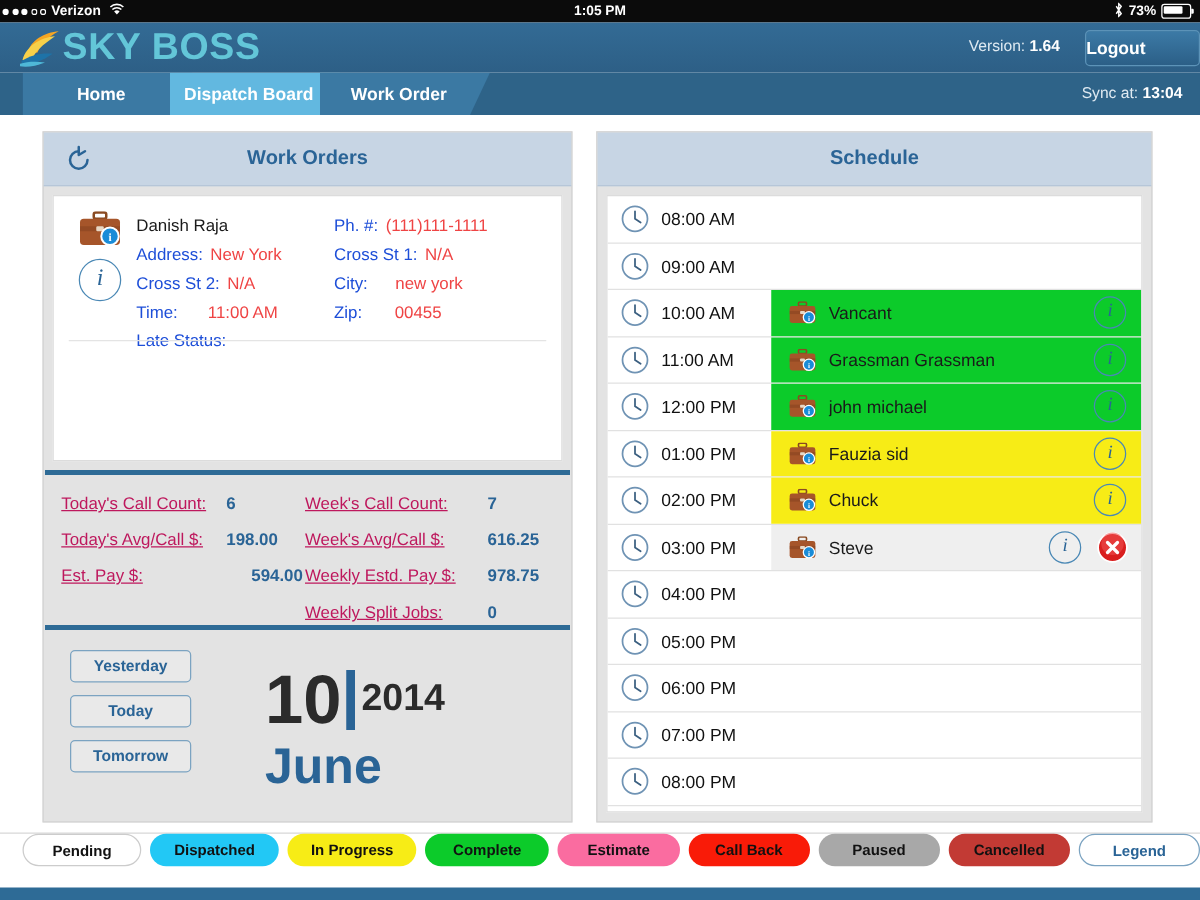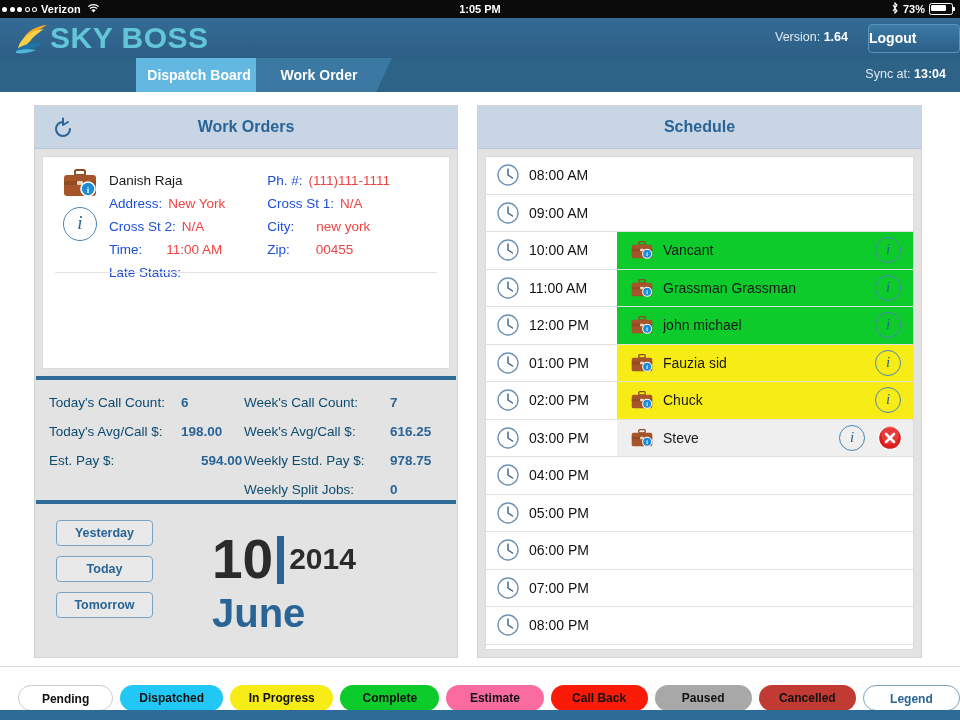--- a/index.html
+++ b/index.html
@@ -150,21 +150,21 @@
 
   
   .stats {
     margin: 8px 7px 0; background: #e3e3e3; position: relative;
     height: 105px; font-size: 13.5px; color: #333333;
   }
   .stats-col { position: absolute; top: 0; }
   .stats-col.s1 { left: 7px;  width: 195px; }
   .stats-col.s2 { left: 202px; width: 220px; }
   .st-row { height: 29px; line-height: 29px; position: relative; white-space: nowrap; }
-  .st-lab { color: #0c4a6e; }
+  .st-lab { color: #be185d; text-decoration: underline; }
   .st-val { color: #2a6496; font-weight: bold; position: absolute; }
   .s1 .st-val { left: 132px; }
   .s1 .st-row.wide .st-val { left: 152px; }
   .s2 .st-val { left: 146px; }
 
   
   .datenav { margin: 8px 7px 0; position: relative; height: 120px; }
   .dbtn {
     position: absolute; left: 14px; width: 97px; height: 26px; line-height: 24px;
     text-align: center; background: #e9e9e9; border: 1px solid #7ba3c1;
@@ -212,21 +212,21 @@
     color: #2a6496; font-size: 15px; font-style: italic;
     font-family: "Liberation Serif", serif; text-align: center; line-height: 22px;
     margin-right: 12px; flex: 0 0 auto; cursor: pointer; background: transparent;
   }
   .sjob .x-btn { width: 26px; height: 26px; margin-right: 10px; flex: 0 0 auto; cursor: pointer; }
 
   
   .legend-bar {
     position: absolute; left: 0; top: 666px; width: 960px; height: 44px;
     background: #ffffff; border-top: 1px solid #d8d8d8;
-    display: flex; align-items: flex-end;
+    display: flex; align-items: flex-start;
   }
   .lg {
     height: 26px; line-height: 26px; border-radius: 13px; text-align: center;
     font-size: 12px; font-weight: bold; color: #111111; cursor: pointer;
     box-sizing: border-box;
   }
   .bottom-strip {
     position: absolute; left: 0; top: 710px; width: 960px; height: 10px;
     background: #2e6b96;
   }
@@ -279,20 +279,21 @@
       <span class="logo-text">SKY BOSS</span>
     </div>
     <div class="version">
       <span>Version:</span>
       <b>1.64</b>
     </div>
     <div class="logout-btn">Logout</div>
   </div>
 
   <div class="tabbar">
+    <div class="tab t1"><span>Home</span></div>
     <div class="tab t2"><span>Dispatch Board</span></div>
     <div class="tab t3"><span>Work Order</span></div>
     <div class="sync">
       <span>Sync at:</span>
       <b>13:04</b>
     </div>
   </div>
 
   <div class="body-area">
 

